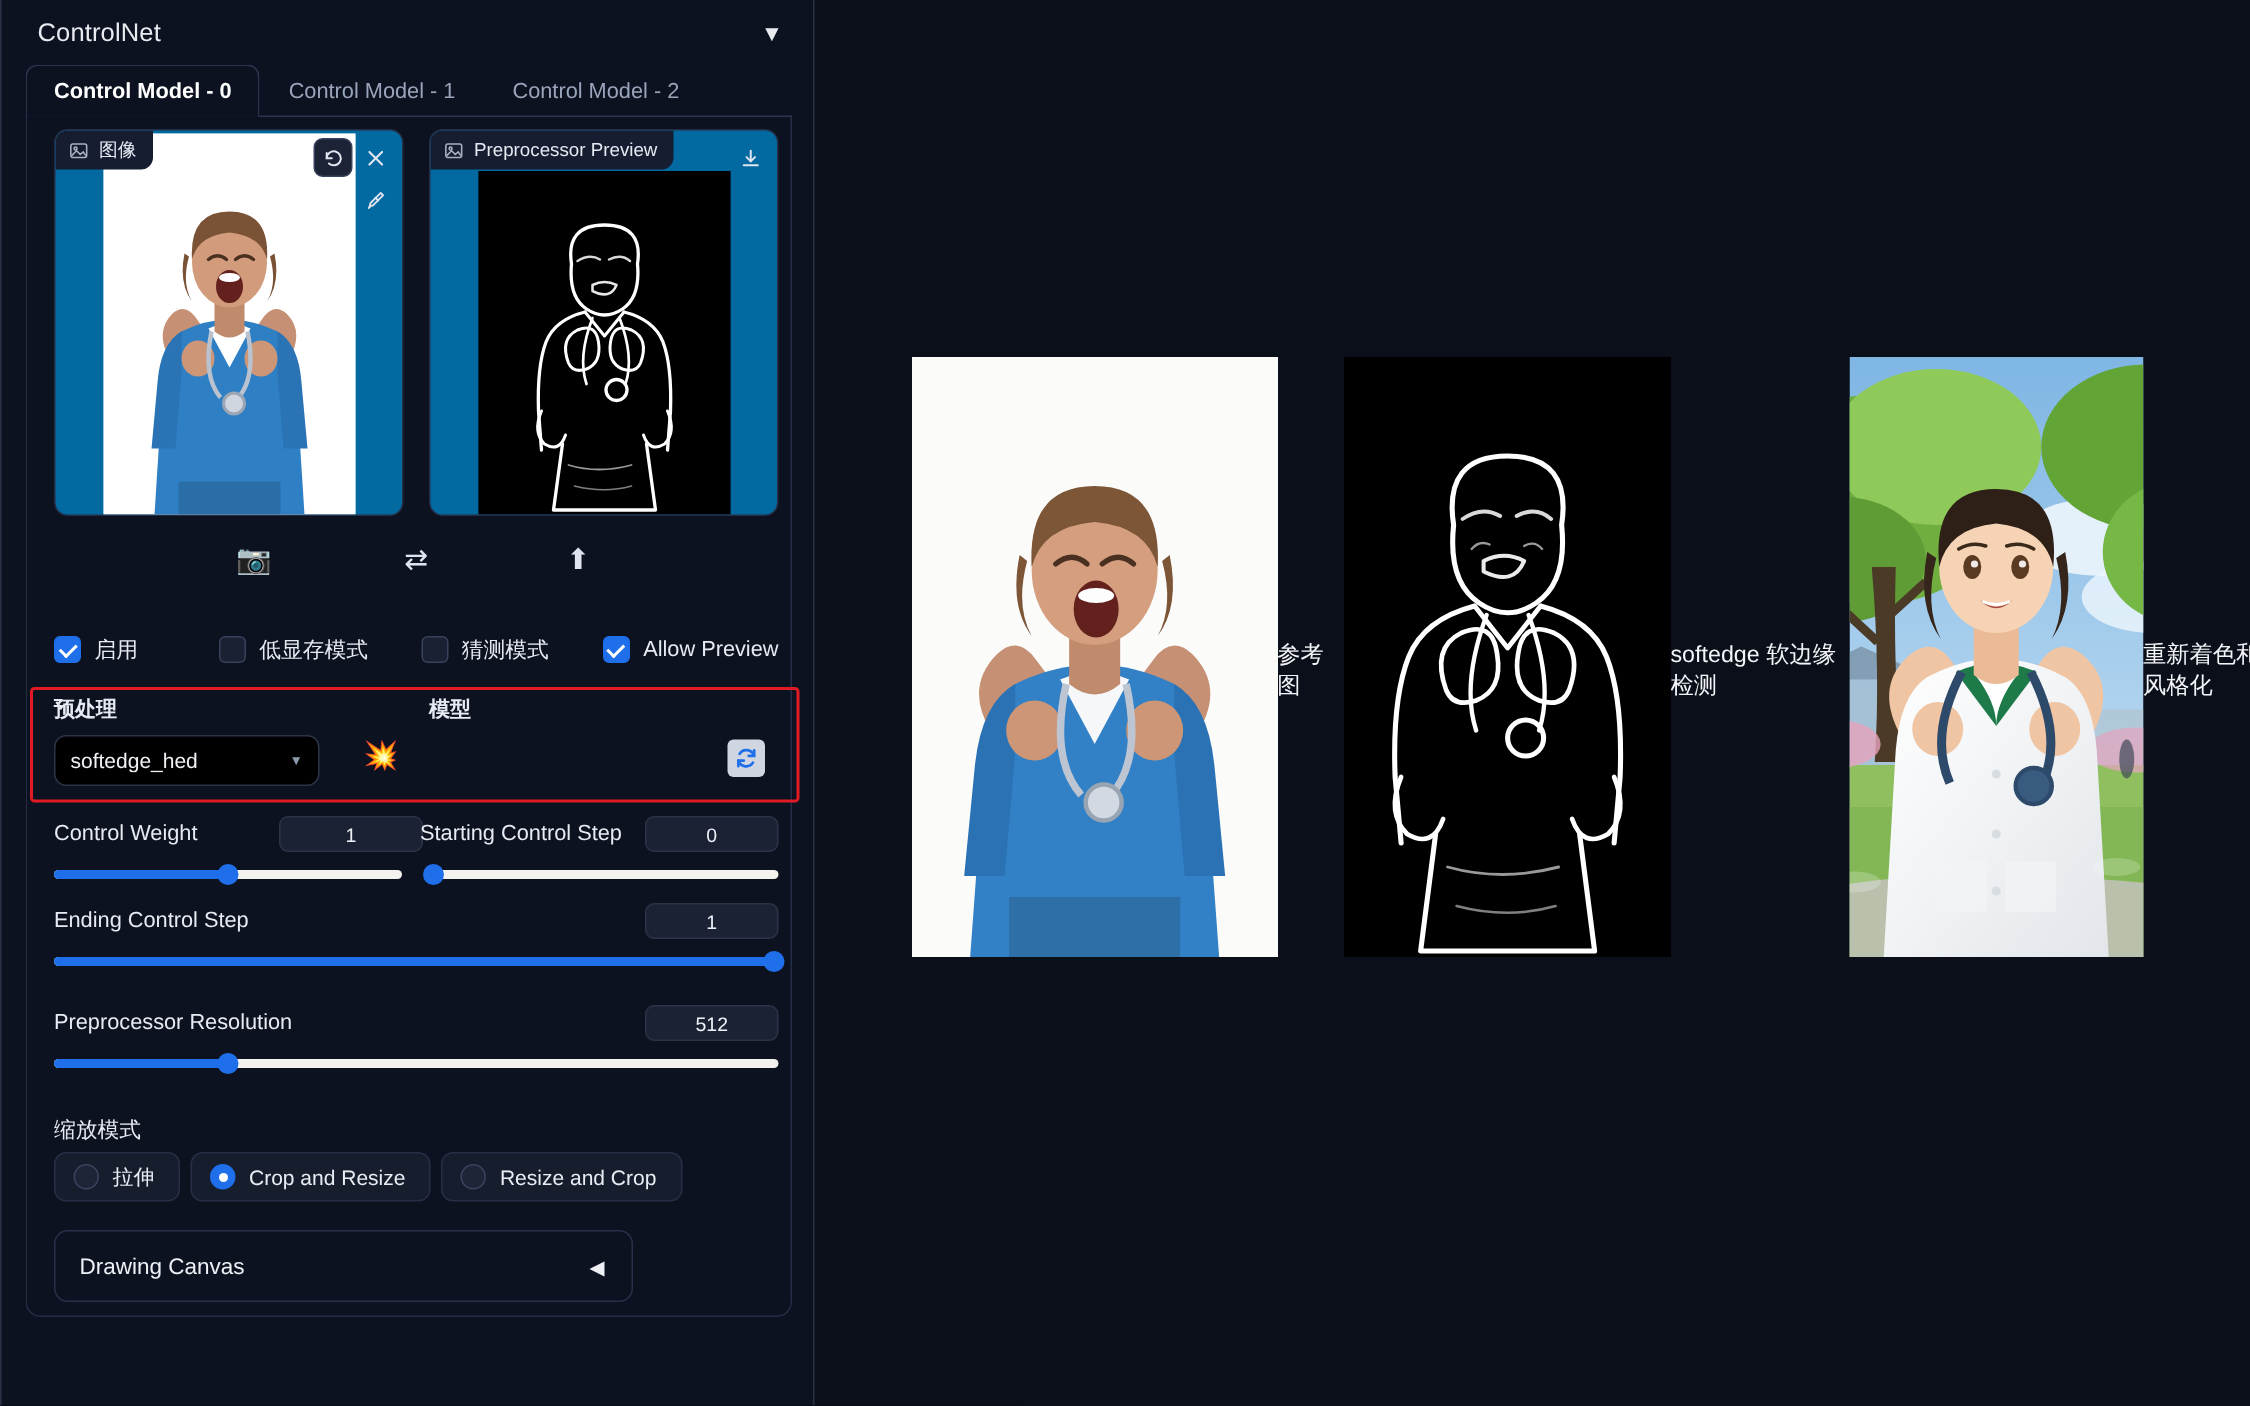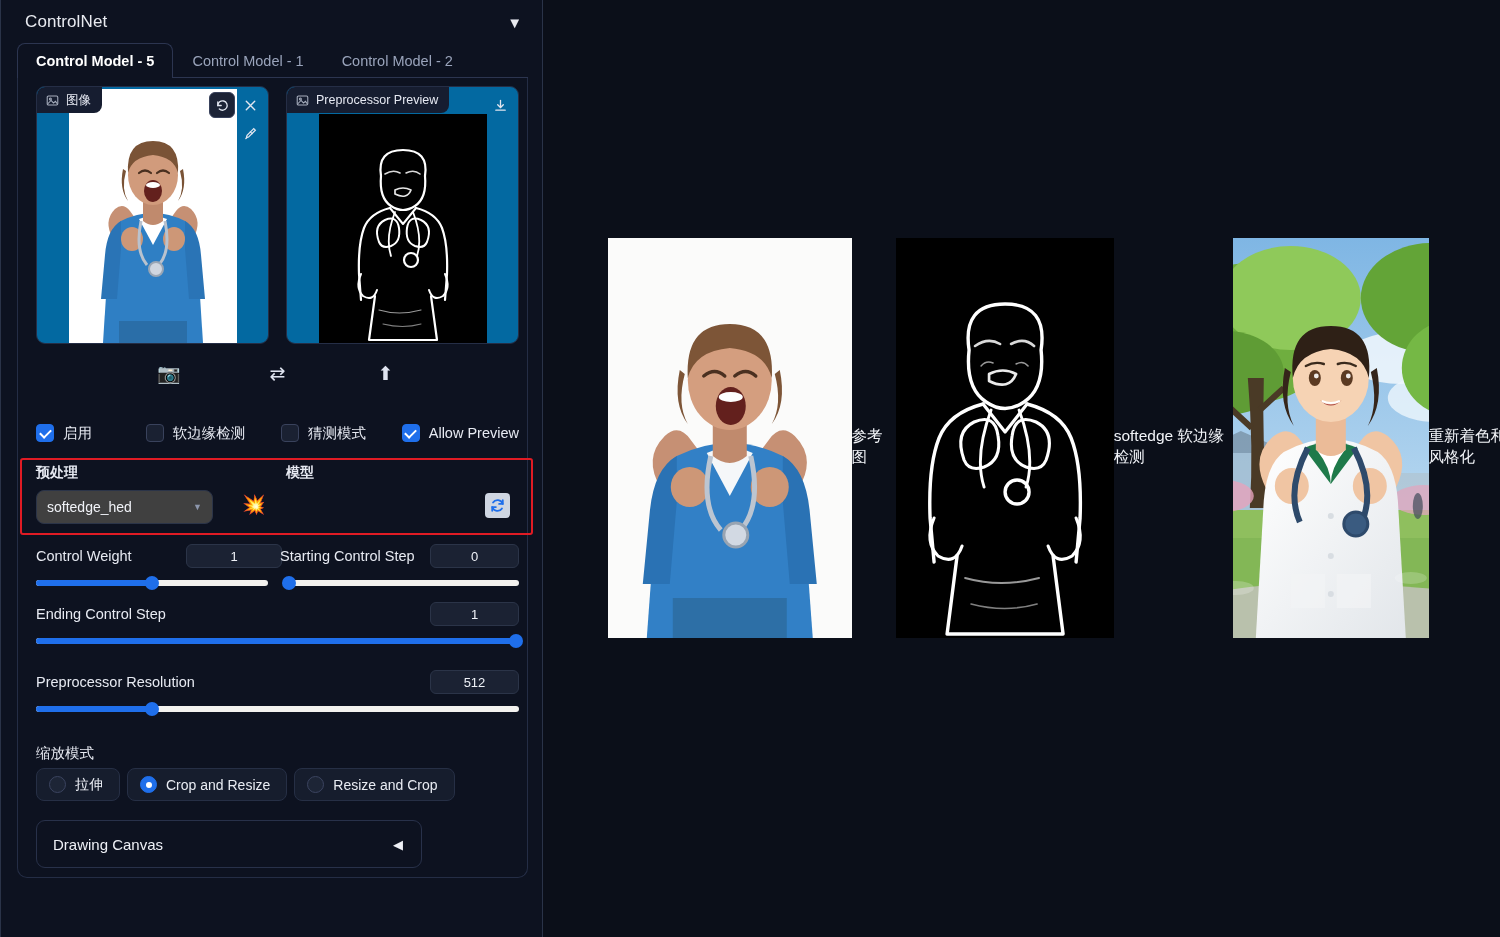--- a/index.html
+++ b/index.html
@@ -119,21 +119,21 @@
   .red-group {
     position: absolute; left: 2px; top: 380px; width: 513px; height: 77px;
     border: 2px solid #e01b24; border-radius: 3px;
   }
   .field-label { font-size: 14px; color: #e7eaf2; font-weight: bold; }
   .lbl-pre { position: absolute; left: 18px; top: 386px; }
   .lbl-mod { position: absolute; left: 268px; top: 386px; }
 
   .select {
     position: absolute; height: 34px; border-radius: 8px;
-    background: #404040; border: 1px solid #2b3448;
+    background: #000000; border: 1px solid #2b3448;
     display: flex; align-items: center; padding: 0 10px;
     font-size: 14px; color: #f0f2f7; cursor: pointer; overflow: hidden;
   }
   .select .val { flex: 1; white-space: nowrap; overflow: hidden; }
   .select .arrow { color: #8d97ad; font-size: 9px; margin-left: 6px; }
   .sel-pre { left: 18px; top: 412px; width: 177px; }
   .sel-mod { left: 268px; top: 412px; width: 178px; }
 
   .boom-icon { position: absolute; left: 224px; top: 417px; font-size: 19px; line-height: 1; cursor: pointer; }
   .refresh-icon {
@@ -199,21 +199,21 @@
 
   <div class="left-panel">
 
     <div class="cn-header">
       <span class="cn-title">ControlNet</span>
       <span class="cn-caret">▼</span>
     </div>
 
     <div class="tabs">
       <div class="tab active">
-        <span>Control Model - 5</span>
+        <span>Control Model - 0</span>
       </div>
       <div class="tab">
         <span>Control Model - 1</span>
       </div>
       <div class="tab">
         <span>Control Model - 2</span>
       </div>
     </div>
 
     <div class="content-card">
@@ -350,21 +350,21 @@
         </div>
       </div>
 
       <div class="check-row">
         <div class="chk-item" style="width:104px">
           <span class="chk on"></span>
           <span class="chk-label">启用</span>
         </div>
         <div class="chk-item" style="width:136px">
           <span class="chk"></span>
-          <span class="chk-label">软边缘检测</span>
+          <span class="chk-label">低显存模式</span>
         </div>
         <div class="chk-item" style="width:118px">
           <span class="chk"></span>
           <span class="chk-label">猜测模式</span>
         </div>
         <div class="chk-item">
           <span class="chk on"></span>
           <span class="chk-label">Allow Preview</span>
         </div>
       </div>

